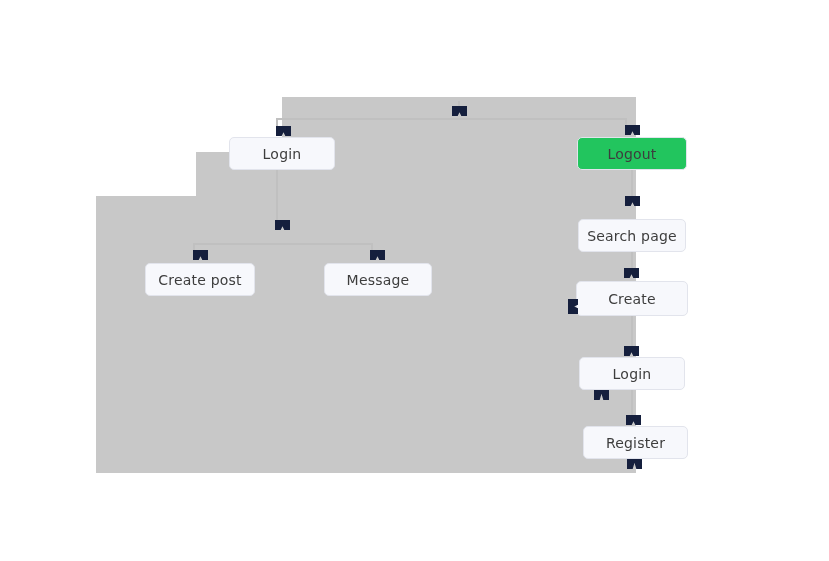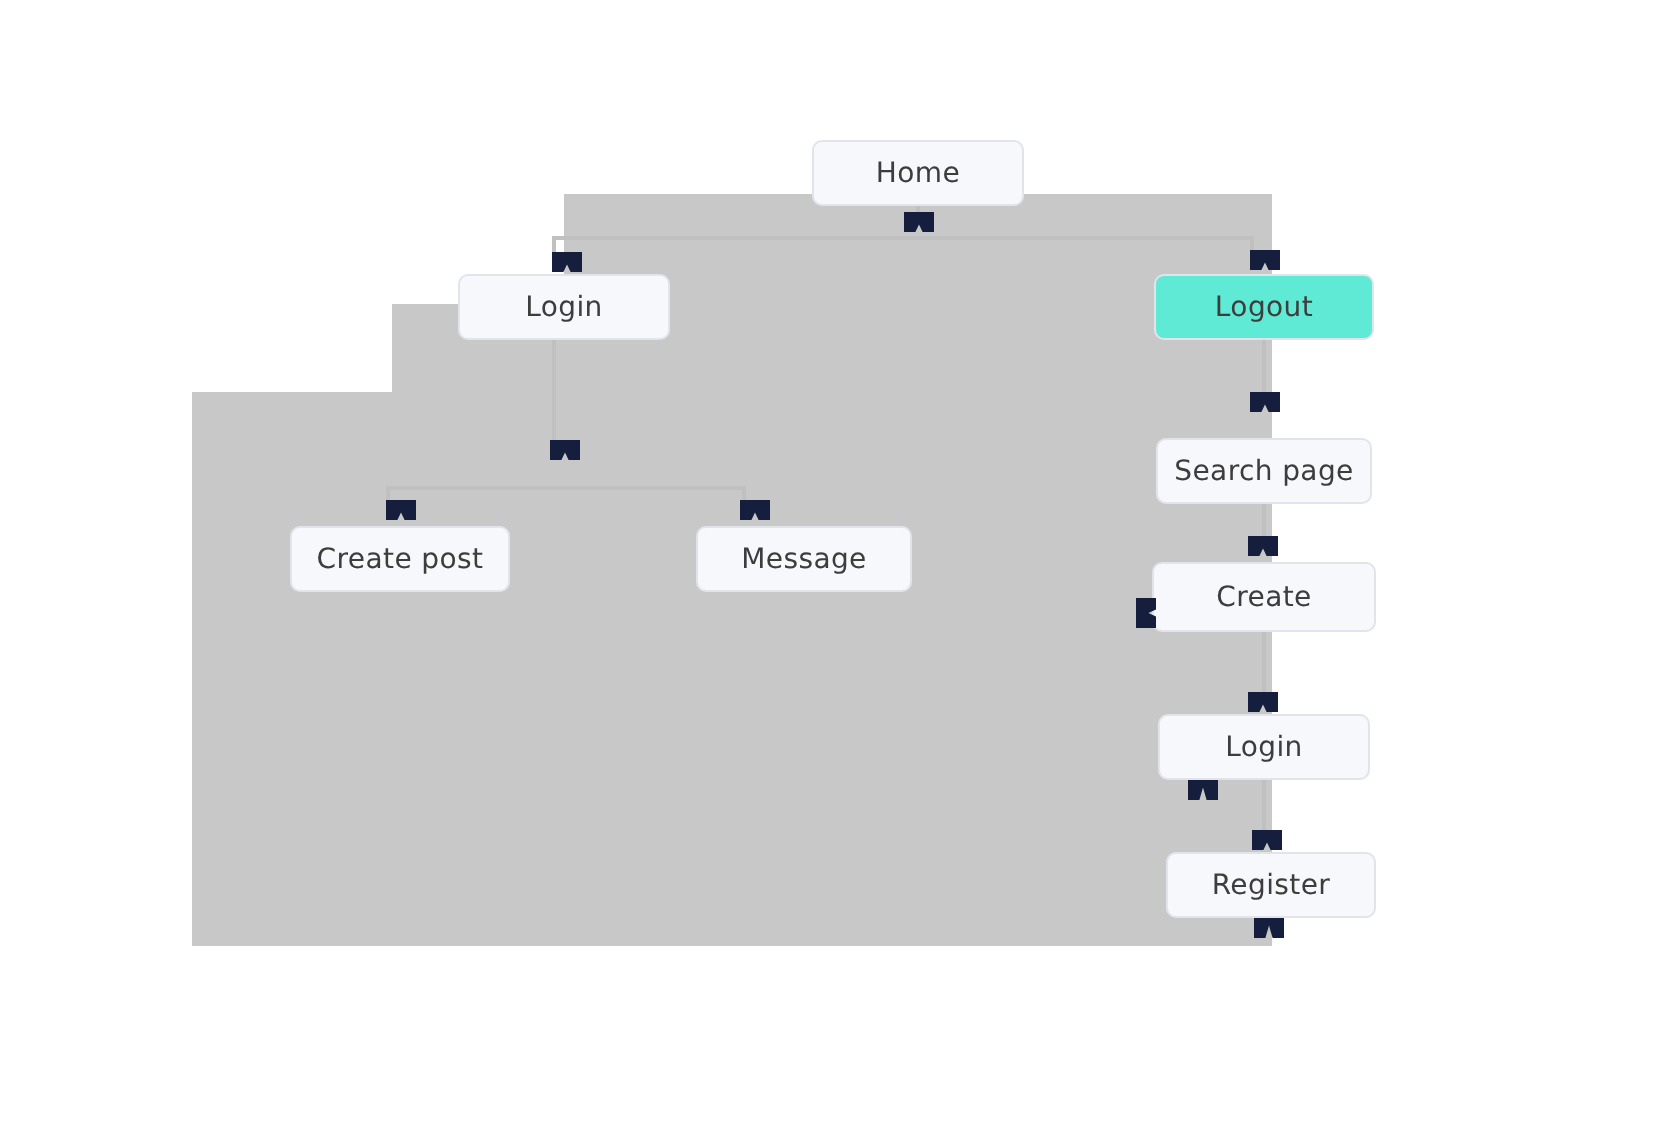--- a/index.html
+++ b/index.html
@@ -64,26 +64,25 @@
     <div class="conn v" style="left: 625px; top: 118px; height: 10px; background: rgb(192, 192, 192);"></div>
     <div class="conn v" style="left: 276px; top: 169px; height: 52px; background: rgb(192, 192, 192);"></div>
     <div class="conn h" style="left: 193px; top: 243px; width: 180px; background: rgb(192, 192, 192);"></div>
     <div class="conn v" style="left: 193px; top: 243px; height: 9px; background: rgb(192, 192, 192);"></div>
     <div class="conn v" style="left: 371px; top: 243px; height: 9px; background: rgb(192, 192, 192);"></div>
     <div class="conn v" style="left: 631px; top: 169px; height: 30px; background: rgb(192, 192, 192);"></div>
     <div class="conn v" style="left: 631px; top: 239px; height: 32px; background: rgb(192, 192, 192);"></div>
     <div class="conn v" style="left: 631px; top: 315px; height: 34px; background: rgb(192, 192, 192);"></div>
     <div class="conn v" style="left: 631px; top: 389px; height: 30px; background: rgb(192, 192, 192);"></div>
     <div class="conn v" style="left: 634px; top: 458px; height: 8px; background: rgb(192, 192, 192);"></div>
-    <div class="node" style="left: 406px; top: 70px; width: 106px; height: 33px; background: rgb(247, 248, 252); border-color: rgb(226, 228, 236); color: rgb(61, 61, 61);">Home</div>
     <div class="node" style="left: 229px; top: 137px; width: 106px; height: 33px; background: rgb(247, 248, 252); border-color: rgb(226, 228, 236); color: rgb(61, 61, 61);">Login</div>
-    <div class="node" style="left: 577px; top: 137px; width: 110px; height: 33px; background: #5eead4; border-color: rgb(226, 228, 236); color: rgb(61, 61, 61);">Logout</div>
+    <div class="node" style="left: 577px; top: 137px; width: 110px; height: 33px; background: #22c55e; border-color: rgb(226, 228, 236); color: rgb(61, 61, 61);">Logout</div>
     <div class="node" style="left: 578px; top: 207px; width: 108px; height: 33px; background: rgb(247, 248, 252); border-color: rgb(226, 228, 236); color: rgb(61, 61, 61); margin-top: 12px;">Search page</div>
     <div class="node" style="left: 145px; top: 263px; width: 110px; height: 33px; background: rgb(247, 248, 252); border-color: rgb(226, 228, 236); color: rgb(61, 61, 61);">Create post</div>
-    <div class="node" style="left: 324px; top: 263px; width: 108px; height: 33px; background: rgb(247, 248, 252); border-color: rgb(226, 228, 236); color: rgb(61, 61, 61); margin-left: 24px;">Message</div>
+    <div class="node" style="left: 324px; top: 263px; width: 108px; height: 33px; background: rgb(247, 248, 252); border-color: rgb(226, 228, 236); color: rgb(61, 61, 61);">Message</div>
     <div class="node" style="left: 576px; top: 281px; width: 112px; height: 35px; background: rgb(247, 248, 252); border-color: rgb(226, 228, 236); color: rgb(61, 61, 61);">Create</div>
     <div class="node" style="left: 579px; top: 357px; width: 106px; height: 33px; background: rgb(247, 248, 252); border-color: rgb(226, 228, 236); color: rgb(61, 61, 61);">Login</div>
     <div class="node" style="left: 583px; top: 426px; width: 105px; height: 33px; background: rgb(247, 248, 252); border-color: rgb(226, 228, 236); color: rgb(61, 61, 61);">Register</div>
     <div class="marker" style="left: 452px; top: 106px; background: rgb(21, 31, 61);"></div>
     <div class="marker" style="left: 276px; top: 126px; background: rgb(21, 31, 61);"></div>
     <div class="marker" style="left: 625px; top: 125px; background: rgb(21, 31, 61);"></div>
     <div class="marker" style="left: 275px; top: 220px; background: rgb(21, 31, 61);"></div>
     <div class="marker" style="left: 193px; top: 250px; background: rgb(21, 31, 61);"></div>
     <div class="marker" style="left: 370px; top: 250px; background: rgb(21, 31, 61);"></div>
     <div class="marker" style="left: 625px; top: 196px; background: rgb(21, 31, 61);"></div>

